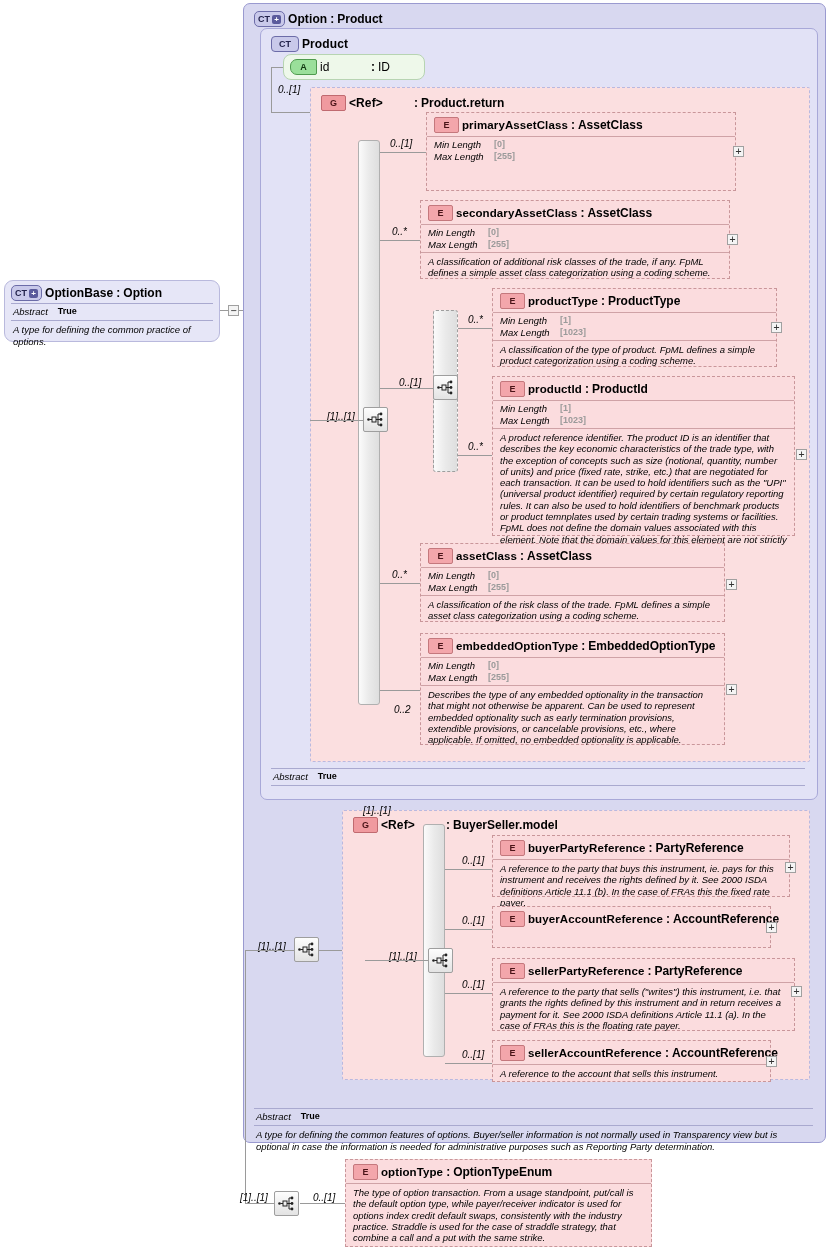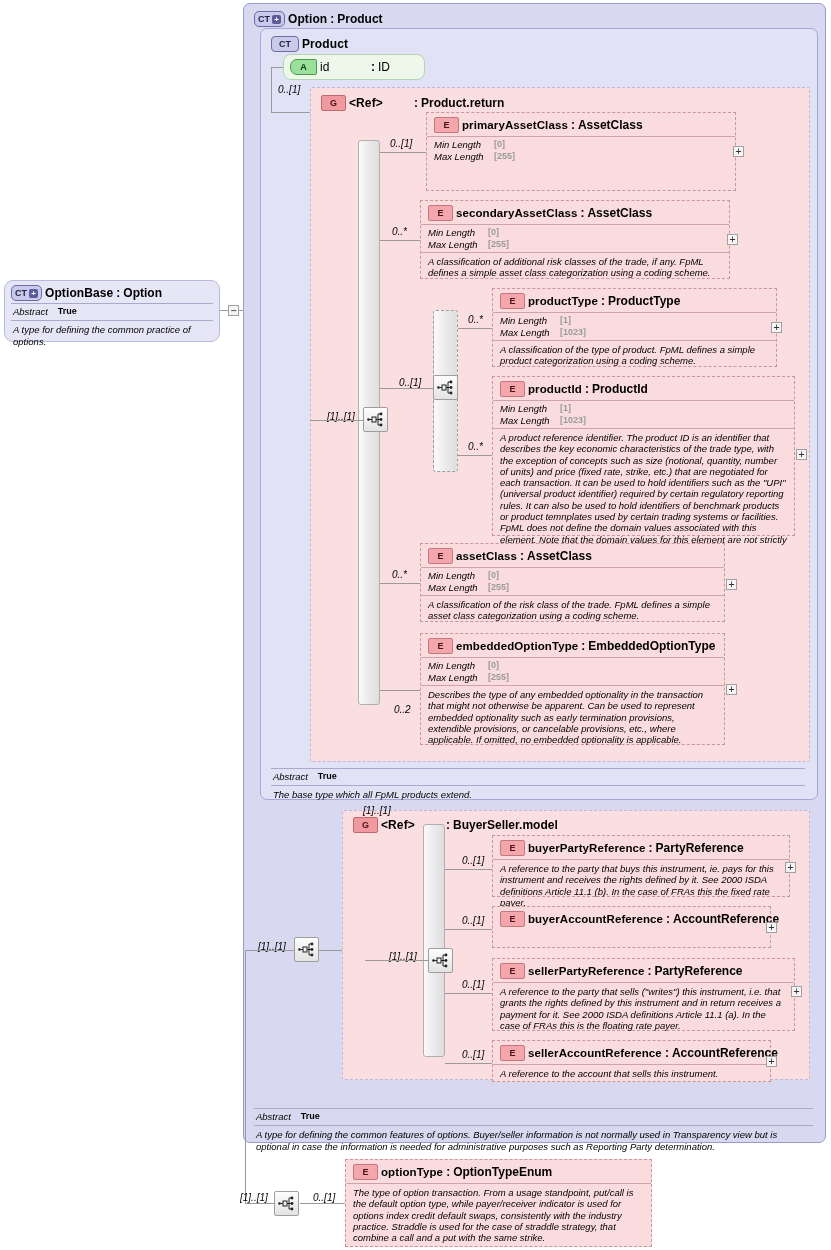--- a/index.html
+++ b/index.html
@@ -365,21 +365,20 @@
 <div class="abs line-h gray" style="left:380px;top:690px;width:40px;"></div>
 <div class="abs expander" style="left:726px;top:684px;">+</div>
 
 <div class="abs tbl-foot" style="left:263px;top:768px;width:550px;">
   <div class="line"></div>
   <div class="abstract">
     <span class="k">Abstract</span>
     <span class="v">True</span>
   </div>
   <div class="line"></div>
-  <div class="doc">The base type which all FpML products extend.</div>
 </div>
 
 <div class="abs grp-box" style="left:342px;top:810px;width:468px;height:270px;"></div>
 
 <div class="abs hdr" style="left:345px;top:812px;">
   <span class="badge g">G</span>
   <span class="name" style="min-width:62px;">&lt;Ref&gt;</span>
   <span class="sep">:</span>
   <span class="type">BuyerSeller.model</span>
 </div>

